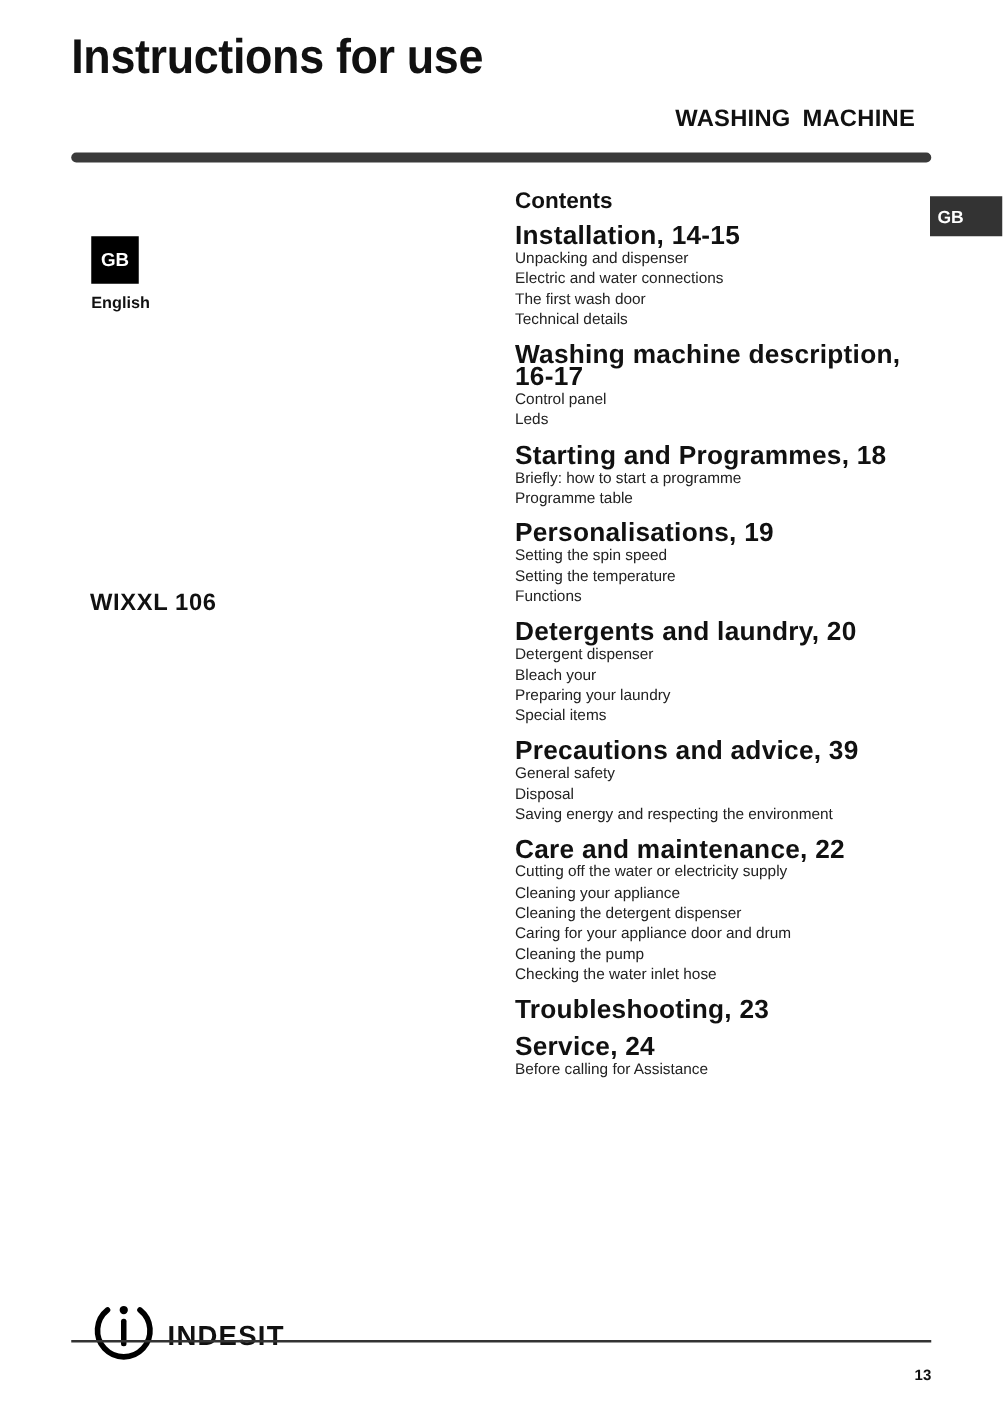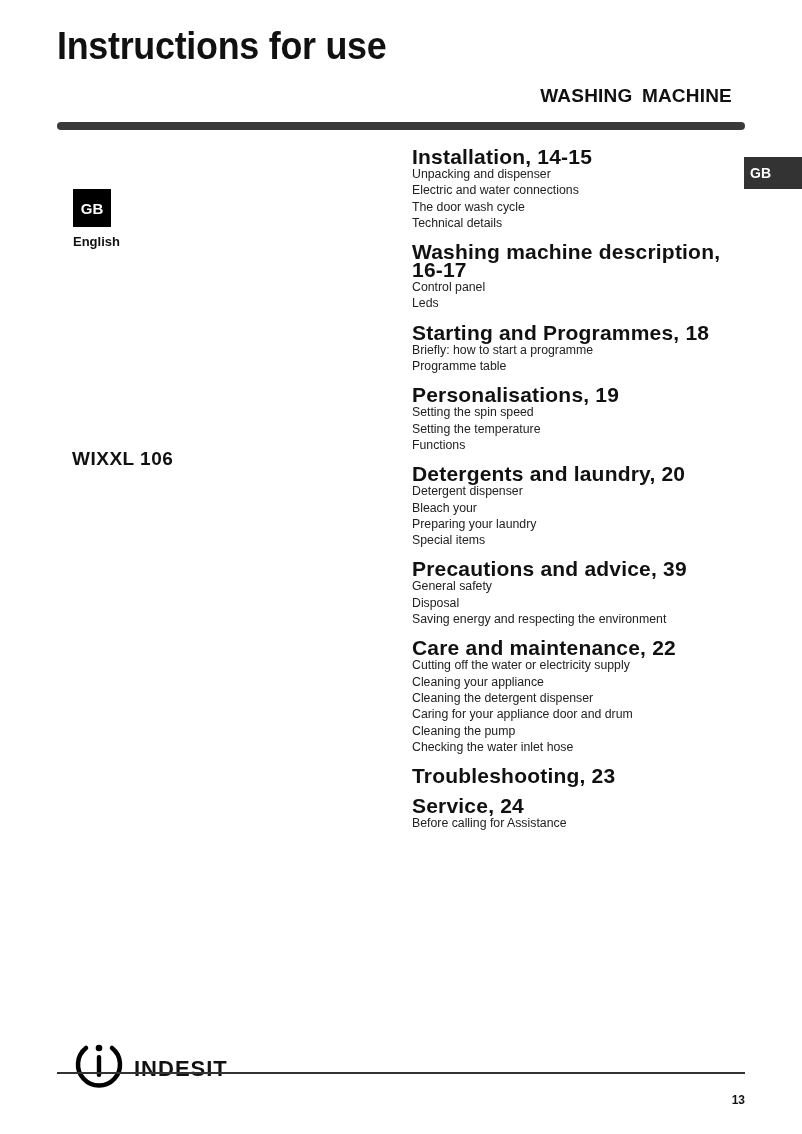--- a/index.html
+++ b/index.html
@@ -3,21 +3,21 @@
 <meta charset="utf-8">
 <style>
   html, body { margin: 0; padding: 0; background: #ffffff; }
   body { width: 802px; height: 1134px; position: relative; overflow: hidden; font-family: "Liberation Sans", sans-serif; color: #111; }
   .title { position: absolute; left: 57px; top: 22px; font-size: 39px; font-weight: bold; letter-spacing: -0.3px; margin: 0; line-height: 48px; transform: scaleX(0.92); transform-origin: left; }
   .subtitle { position: absolute; right: 70px; top: 84px; font-size: 19px; font-weight: bold; letter-spacing: 0.2px; line-height: 24px; word-spacing: 4px; }
   .top-rule { position: absolute; left: 57px; top: 122px; width: 688px; height: 8px; background: #3a3a3a; border-radius: 4px; }
   .side-tab { position: absolute; left: 744px; top: 157px; width: 58px; height: 32px; background: #333333; color: #fff; font-weight: bold; font-size: 14px; line-height: 32px; padding-left: 6px; box-sizing: border-box; }
   .gb-badge { position: absolute; left: 73px; top: 189px; width: 38px; height: 38px; background: #000; color: #fff; font-weight: bold; font-size: 15px; display: flex; align-items: center; justify-content: center; }
   .lang { position: absolute; left: 73px; top: 234px; font-size: 13px; font-weight: bold; }
-  .model { position: absolute; left: 72px; top: 448px; font-size: 19px; font-weight: bold; letter-spacing: 0.5px; }
+  .model { position: absolute; left: 72px; top: 472px; font-size: 19px; font-weight: bold; letter-spacing: 0.5px; }
   .contents { position: absolute; left: 412px; top: 148px; width: 340px; }
   .contents h2 { font-size: 18px; font-weight: bold; margin: 0 0 8px 0; line-height: 24px; }
   .section { margin-bottom: 12px; }
   .section h3 { font-size: 21px; font-weight: bold; margin: 0; line-height: 18px; letter-spacing: 0.2px; }
   .section ul { list-style: none; padding: 0; margin: 0; }
   .section li { font-size: 12.3px; line-height: 16.3px; color: #222; }
   .logo { position: absolute; left: 72px; top: 996px; display: flex; align-items: center; margin-top: 44px; }
   .logo svg { display: block; }
   .logo-text { font-size: 31px; font-weight: bold; letter-spacing: 1px; margin-left: 8px; font-variant: small-caps; text-transform: lowercase; line-height: 1; }
   .bottom-rule { position: absolute; left: 57px; top: 1072px; width: 688px; height: 2px; background: #333; }
@@ -31,27 +31,28 @@
 <div class="top-rule"></div>
 
 <div class="side-tab">GB</div>
 
 <div class="gb-badge">GB</div>
 <div class="lang">English</div>
 
 <div class="model">WIXXL 106</div>
 
 <div class="contents">
+  <h2>Contents</h2>
   <div id="sections">
       <div class="section">
         <h3>Installation, 14-15</h3>
         <ul>
           <li>Unpacking and dispenser</li>
           <li>Electric and water connections</li>
-          <li>The door wash cycle</li>
+          <li>The first wash door</li>
           <li>Technical details</li>
         </ul>
       </div>
       <div class="section">
         <h3>Washing machine description, 16-17</h3>
         <ul>
           <li>Control panel</li>
           <li>Leds</li>
         </ul>
       </div>

